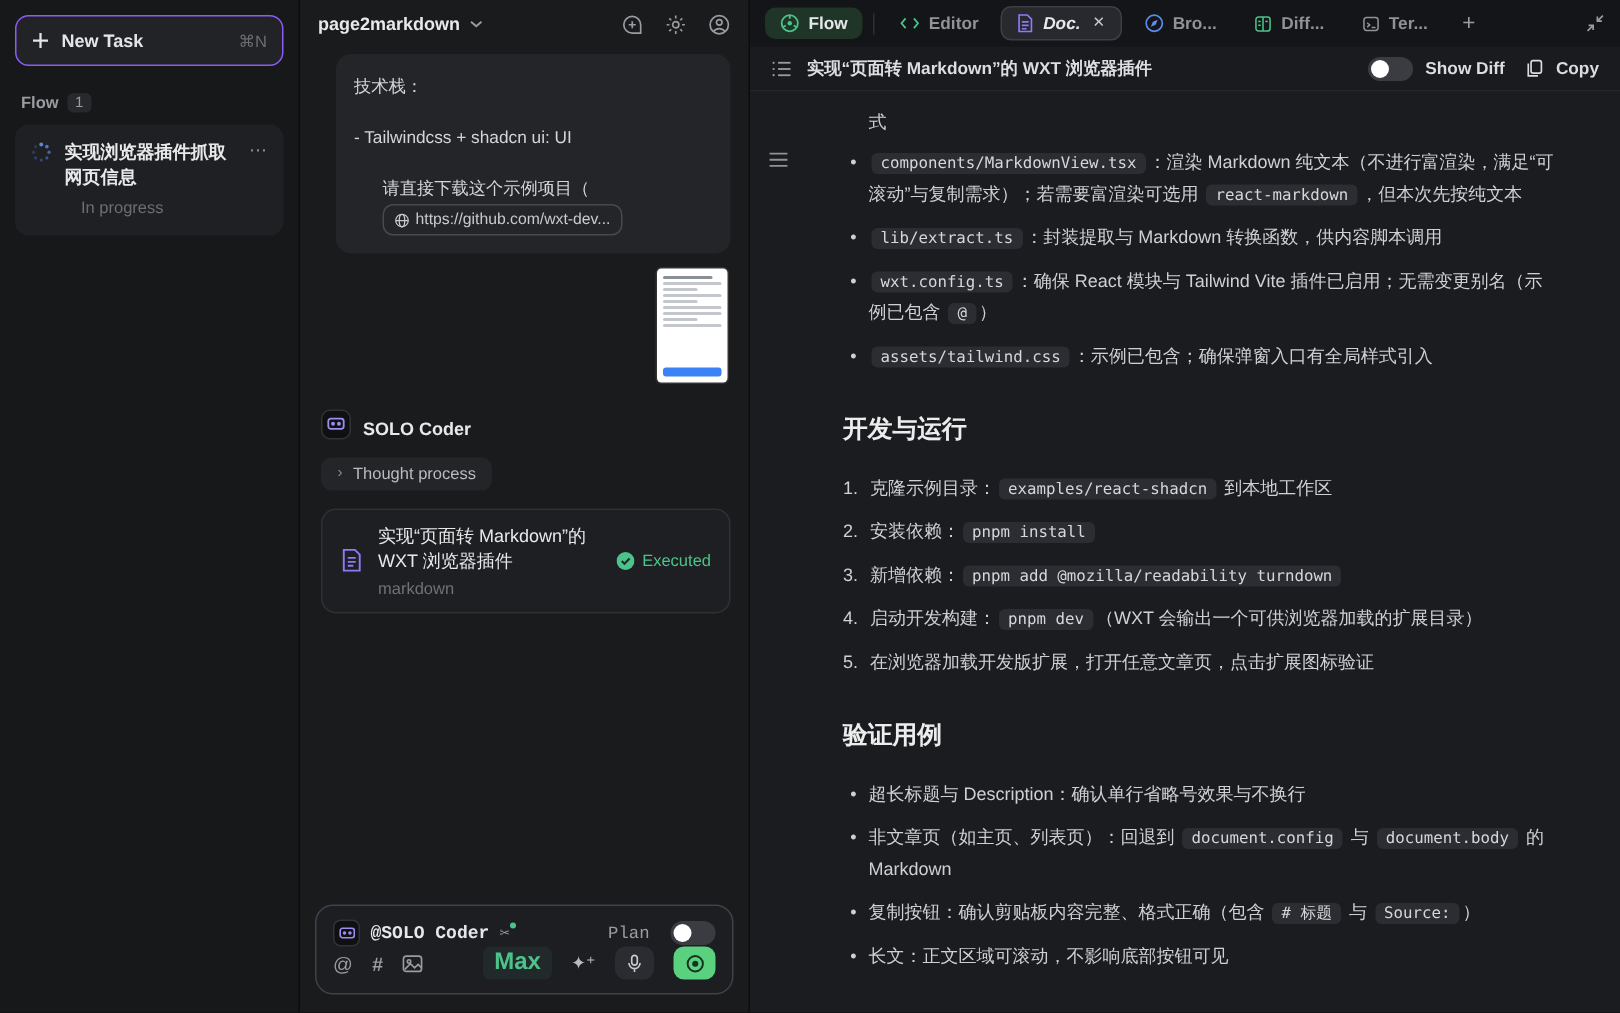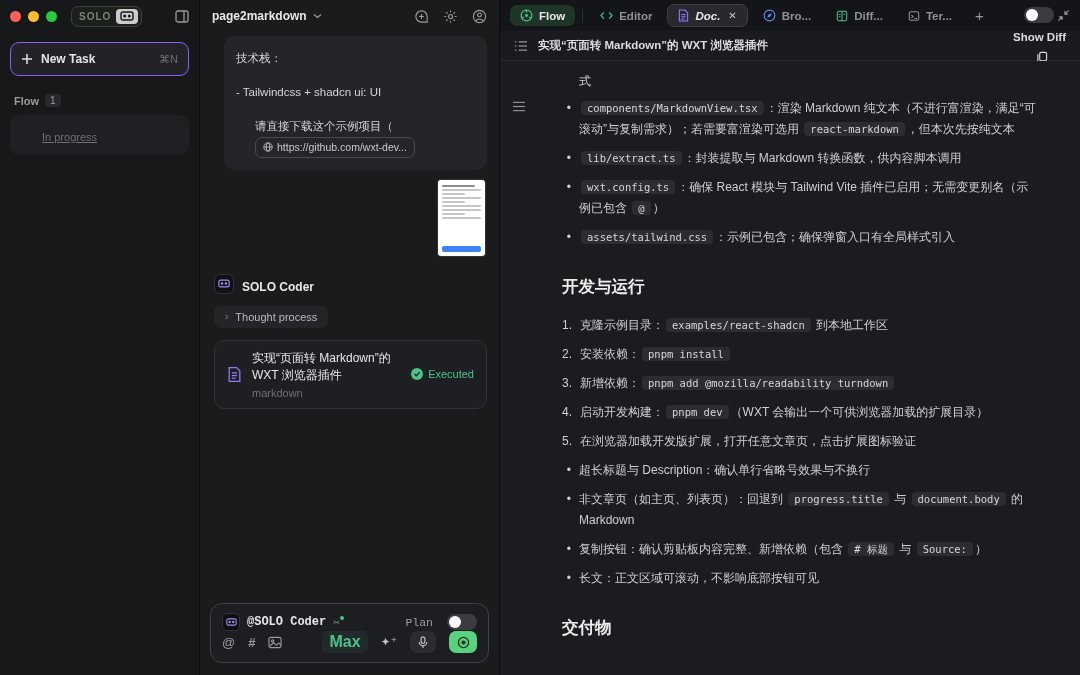--- a/index.html
+++ b/index.html
@@ -21,21 +21,21 @@
     display:flex; align-items:center; padding:0 10px; gap:8px; }
   .new-task .nt-label { color:#e4e5e7; font-weight:bold; font-size:12px; }
   .new-task .nt-key { margin-left:auto; color:#6b6e73; font-size:11px; }
   .task-head { display:flex; align-items:center; gap:6px; padding:14px 14px 8px; }
   .task-head .t-label { color:#9a9ca1; font-size:11px; font-weight:bold; }
   .task-count { background:#27292d; color:#9a9ca1; font-size:10px; padding:1px 5px; border-radius:4px; }
   .task-card { margin:0 10px; background:#1e2023; border-radius:9px; padding:10px 10px 12px; }
   .task-card .tc-row { display:flex; align-items:flex-start; gap:8px; }
   .task-card .tc-title { color:#e8e9ea; font-weight:bold; font-size:12px; flex:1; line-height:1.4; }
   .task-card .tc-more { color:#8a8c90; letter-spacing:1px; }
-  .task-card .tc-status { color:#6b6e73; font-size:11px; margin:6px 0 0 22px;text-decoration:underline; }
+  .task-card .tc-status { color:#6b6e73; font-size:11px; margin:6px 0 0 34px; }
 
   
   .chat { width:300px; background:#1a1b1d; border-right:1px solid #0c0c0e; display:flex; flex-direction:column; }
   .chat-header { height:32px; display:flex; align-items:center; padding:0 12px; gap:4px; flex:0 0 auto; }
   .chat-title { color:#e8e9ea; font-weight:bold; font-size:12px; }
   .chat-header .chev { color:#9a9ca1; margin-left:2px; display:flex; }
   .chat-header .hsp { flex:1; }
   .chat-hicon { color:#9a9ca1; display:flex; margin-left:10px; }
   .chat-scroll { flex:1; overflow:hidden; padding:4px 12px 0; }
   .bubble { background:#242529; border-radius:10px; padding:12px 12px; margin-left:12px; font-size:11.5px;
@@ -95,80 +95,70 @@
     font-size:11.5px; font-weight:bold; }
   .tab.flow { background:#1e3527; color:#e6e7e9; }
   .tab.active { background:#27292e; border:1px solid #3d3f45; color:#e8e9ea;font-style:italic; }
   .tab .tclose { margin-left:2px; color:#c9cacd; font-size:10px; }
   .tab-sep { width:1px; height:14px; background:#2e3034; margin:0 2px; }
   .tab-plus { color:#9a9ca1; font-size:15px; padding:0 8px; }
   .tabbar .tb-right { margin-left:auto; color:#9a9ca1; display:flex; }
   .doc-header { height:30px; background:#1a1b1f; border-bottom:1px solid #26282c; display:flex; align-items:center;
     gap:10px; padding:0 14px; flex:0 0 auto; }
   .doc-title { color:#dcdde0; font-size:11.5px; font-weight:bold; flex:1; white-space:nowrap; overflow:hidden; }
-  .doc-header .dh-right { display:flex; align-items:center; gap:8px;flex-direction:column; }
+  .doc-header .dh-right { display:flex; align-items:center; gap:8px; }
   .dh-label { color:#dcdde0; font-size:11.5px; font-weight:bold; }
   .doc-wrap { flex:1; background:#1b1c20; position:relative; overflow:hidden; }
   .gutter-ic { position:absolute; left:12px; top:40px; color:#8f9297; }
   .doc-body { padding:10px 40px 20px 62px; color:#cfd0d3; font-size:12px; line-height:1.75; }
   .doc-partial { padding-left:17px; margin-bottom:6px; }
   .doc-li { display:flex; gap:8px; margin-bottom:8px; }
   .doc-li .marker { color:#cfd0d3; min-width:9px; text-align:right; flex:0 0 auto; }
   .doc-li .litext { flex:1; }
   .icode { font-family:"DejaVu Sans Mono","Liberation Mono",monospace; font-size:10.5px; background:#2b2d32;
     color:#d6d7da; padding:1px 6px; border-radius:4px; margin:0 2px; white-space:nowrap; }
   .doc-h2 { color:#eceded; font-size:16.5px; font-weight:bold; margin:24px 0 14px; }
   svg { display:block; }
 </style>
 </head>
 <body>
 
 <div class="app">
 
   <div class="sidebar">
-    <div class="titlebar">
-      <div class="lights">
-        <span class="light" style="background:#ff5f57"></span>
-        <span class="light" style="background:#febc2e"></span>
-        <span class="light" style="background:#28c840"></span>
-      </div>
-      <div class="solo-badge">
-        <span class="solo-text">SOLO</span>
-        <span class="solo-ic">
-          <svg width="14" height="10" viewBox="0 0 14 10" fill="none" stroke="currentColor" stroke-width="1.4">
-            <rect x="1" y="1" width="12" height="8" rx="2"></rect>
-              <circle cx="4.7" cy="5" r="0.8" fill="currentColor"></circle>
-              <circle cx="9.3" cy="5" r="0.8" fill="currentColor"></circle>
-          </svg>
-        </span>
-      </div>
-      <div class="tb-spacer"></div>
-      <span class="panel-toggle">
-        <svg width="14" height="13" viewBox="0 0 14 13" fill="none" stroke="currentColor" stroke-width="1.3">
-          <rect x="1" y="1" width="12" height="11" rx="2"></rect>
-            <line x1="9" y1="1" x2="9" y2="12"></line>
-        </svg>
-      </span>
-    </div>
 
     <div class="new-task">
       <svg width="12" height="12" viewBox="0 0 12 12" stroke="#e4e5e7" stroke-width="1.5">
           <line x1="6" y1="1" x2="6" y2="11"></line>
           <line x1="1" y1="6" x2="11" y2="6"></line>
         </svg>
       <span class="nt-label">New Task</span>
       <span class="nt-key">⌘N</span>
     </div>
 
     <div class="task-head">
       <span class="t-label">Flow</span>
       <span class="task-count">1</span>
     </div>
 
     <div class="task-card">
+      <div class="tc-row">
+        <svg width="15" height="15" viewBox="0 0 16 16" fill="#5b8def" style="margin-top:1px">
+          <circle cx="8" cy="2.5" r="1.4" opacity="0.95"></circle>
+            <circle cx="12" cy="4" r="1.3" opacity="0.8"></circle>
+            <circle cx="13.5" cy="8" r="1.2" opacity="0.65"></circle>
+            <circle cx="12" cy="12" r="1.1" opacity="0.5"></circle>
+            <circle cx="8" cy="13.5" r="1.1" opacity="0.4"></circle>
+            <circle cx="4" cy="12" r="1.1" opacity="0.3"></circle>
+            <circle cx="2.5" cy="8" r="1.2" opacity="0.25"></circle>
+            <circle cx="4" cy="4" r="1.3" opacity="0.2"></circle>
+        </svg>
+        <span class="tc-title">实现浏览器插件抓取网页信息</span>
+        <span class="tc-more">⋯</span>
+      </div>
       <div class="tc-status">In progress</div>
     </div>
   </div>
 
   <div class="chat">
     <div class="chat-header">
       <span class="chat-title">page2markdown</span>
       <span class="chev">
         <svg width="9" height="6" viewBox="0 0 9 6" fill="none" stroke="currentColor" stroke-width="1.3">
             <path d="M1 1.5 L4.5 4.5 L8 1.5"></path>
@@ -433,31 +423,32 @@
             <span class="litext"><span>新增依赖：</span><span class="icode">pnpm add @mozilla/readability turndown</span></span>
           </div>
           <div class="doc-li">
             <span class="marker">4.</span>
             <span class="litext"><span>启动开发构建：</span><span class="icode">pnpm dev</span><span>（WXT 会输出一个可供浏览器加载的扩展目录）</span></span>
           </div>
           <div class="doc-li">
             <span class="marker">5.</span>
             <span class="litext"><span>在浏览器加载开发版扩展，打开任意文章页，点击扩展图标验证</span></span>
           </div>
+          <div class="doc-h2">验证用例</div>
           <div class="doc-li">
             <span class="marker">•</span>
             <span class="litext"><span>超长标题与 Description：确认单行省略号效果与不换行</span></span>
           </div>
           <div class="doc-li">
             <span class="marker">•</span>
-            <span class="litext"><span>非文章页（如主页、列表页）：回退到 </span><span class="icode">progress.title</span><span> 与 </span><span class="icode">document.body</span><span> 的 Markdown</span></span>
-          </div>
-          <div class="doc-li">
-            <span class="marker">•</span>
-            <span class="litext"><span>复制按钮：确认剪贴板内容完整、新增依赖（包含 </span><span class="icode"># 标题</span><span> 与 </span><span class="icode">Source:</span><span>）</span></span>
+            <span class="litext"><span>非文章页（如主页、列表页）：回退到 </span><span class="icode">document.config</span><span> 与 </span><span class="icode">document.body</span><span> 的 Markdown</span></span>
+          </div>
+          <div class="doc-li">
+            <span class="marker">•</span>
+            <span class="litext"><span>复制按钮：确认剪贴板内容完整、格式正确（包含 </span><span class="icode"># 标题</span><span> 与 </span><span class="icode">Source:</span><span>）</span></span>
           </div>
           <div class="doc-li">
             <span class="marker">•</span>
             <span class="litext"><span>长文：正文区域可滚动，不影响底部按钮可见</span></span>
           </div>
           <div class="doc-h2">交付物</div>
         </div>
     </div>
   </div>
 </div>

